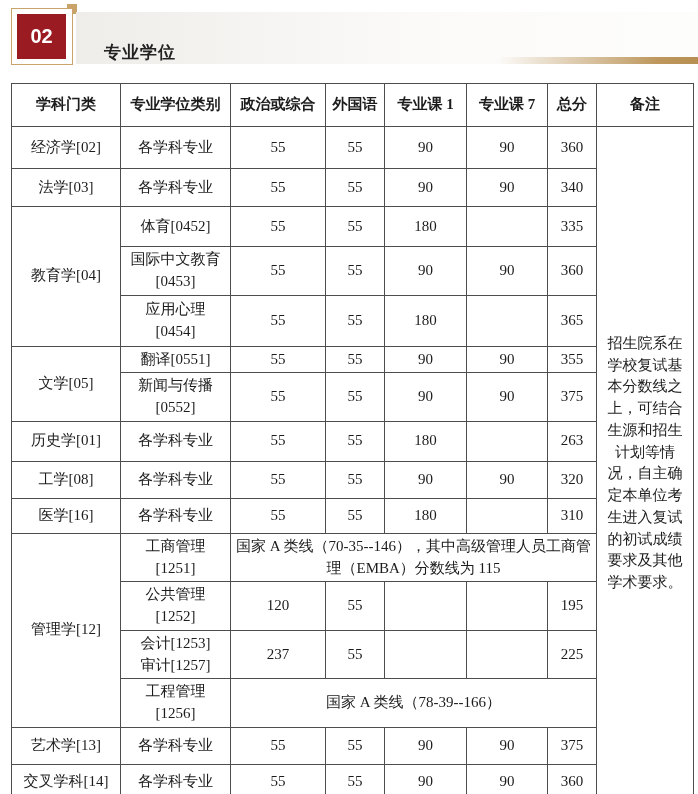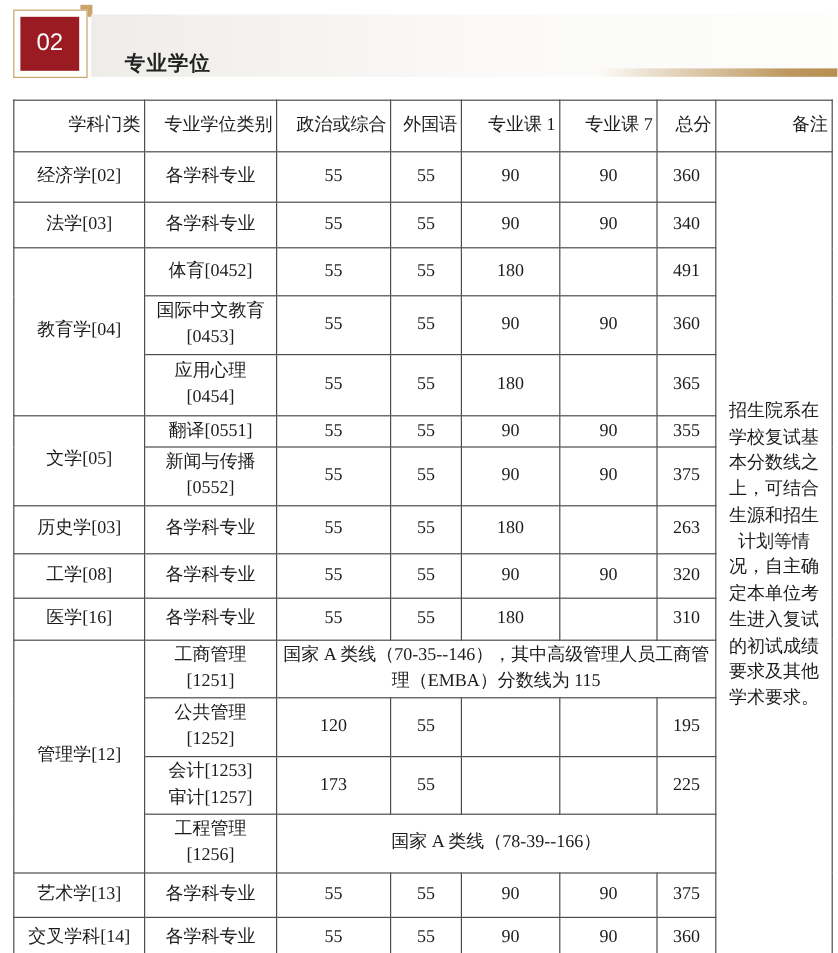--- a/index.html
+++ b/index.html
@@ -5,35 +5,35 @@
   html,body{margin:0;padding:0;background:#ffffff;width:698px;}
   body{font-family:"Liberation Serif","DejaVu Serif",serif;color:#1c1c1c;}
 
   
   .page-header{position:relative;height:68px;margin-top:2px;}
   .badge-wrap{position:absolute;left:11px;top:2px;width:64px;height:62px;}
   .badge-border{position:absolute;left:0;top:4px;width:60px;height:55px;border:1px solid #c9a36a;background:#fff;}
   .badge-red{position:absolute;left:6px;top:10px;width:49px;height:45px;background:#9a1b21;
              display:flex;align-items:center;justify-content:center;
              color:#fff;font-family:"Liberation Sans","DejaVu Sans",sans-serif;
-             font-weight:normal;font-size:20px;}
+             font-weight:bold;font-size:20px;}
   .badge-corner{position:absolute;left:56px;top:0;width:10px;height:10px;background:#c9a36a;}
   .title-bar{position:absolute;left:76px;top:10px;right:0;height:52px;
              background:linear-gradient(to right,#efedea,#fbfaf8 55%,#fdfdfc);
              display:flex;align-items:flex-end;}
   .title-bar .title{font-family:"Liberation Sans","DejaVu Sans",sans-serif;
                     font-weight:bold;font-size:17px;color:#222;margin-left:28px;letter-spacing:1px;}
   .gold-stripe{position:absolute;right:0;bottom:0;width:200px;height:7px;
                background:linear-gradient(to right,rgba(193,154,96,0),#bd975d 80%,#b78f52);}
 
   
   table.score{border-collapse:collapse;margin:13px 0 0 11px;width:682px;table-layout:fixed;}
   table.score th,table.score td{border:1px solid #4d4d4d;text-align:center;vertical-align:middle;
         font-size:15px;padding:2px 3px;white-space:pre-line;line-height:1.45;}
-  table.score th{font-weight:normal;font-size:15px;text-align:right;}
+  table.score th{font-weight:bold;font-size:15px;}
   td.remark{font-size:14.5px;line-height:2.25;padding:4px 6px;}
   td.merged-note{font-size:15px;line-height:1.75;padding:2px 8px;}
 </style>
 </head>
 <body>
 
 <div class="page-header">
   <div class="badge-wrap">
     <div class="badge-corner"></div>
     <div class="badge-border"></div>
@@ -100,21 +100,21 @@
       <td>340</td>
     </tr>
 
     <tr style="height:40px">
       <td rowspan="3">教育学[04]</td>
       <td>体育[0452]</td>
       <td>55</td>
       <td>55</td>
       <td>180</td>
       <td></td>
-      <td>491</td>
+      <td>335</td>
     </tr>
     <tr style="height:44px">
       <td>国际中文教育
 [0453]</td>
       <td>55</td>
       <td>55</td>
       <td>90</td>
       <td>90</td>
       <td>360</td>
     </tr>
@@ -141,21 +141,21 @@
       <td>新闻与传播
 [0552]</td>
       <td>55</td>
       <td>55</td>
       <td>90</td>
       <td>90</td>
       <td>375</td>
     </tr>
 
     <tr style="height:40px">
-      <td>历史学[03]</td>
+      <td>历史学[01]</td>
       <td>各学科专业</td>
       <td>55</td>
       <td>55</td>
       <td>180</td>
       <td></td>
       <td>263</td>
     </tr>
 
     <tr style="height:37px">
       <td>工学[08]</td>
@@ -188,21 +188,21 @@
 [1252]</td>
       <td>120</td>
       <td>55</td>
       <td></td>
       <td></td>
       <td>195</td>
     </tr>
     <tr style="height:48px">
       <td>会计[1253]
 审计[1257]</td>
-      <td>173</td>
+      <td>237</td>
       <td>55</td>
       <td></td>
       <td></td>
       <td>225</td>
     </tr>
     <tr style="height:40px">
       <td>工程管理
 [1256]</td>
       <td class="merged-note" colspan="5">国家 A 类线（78-39--166）</td>
     </tr>

